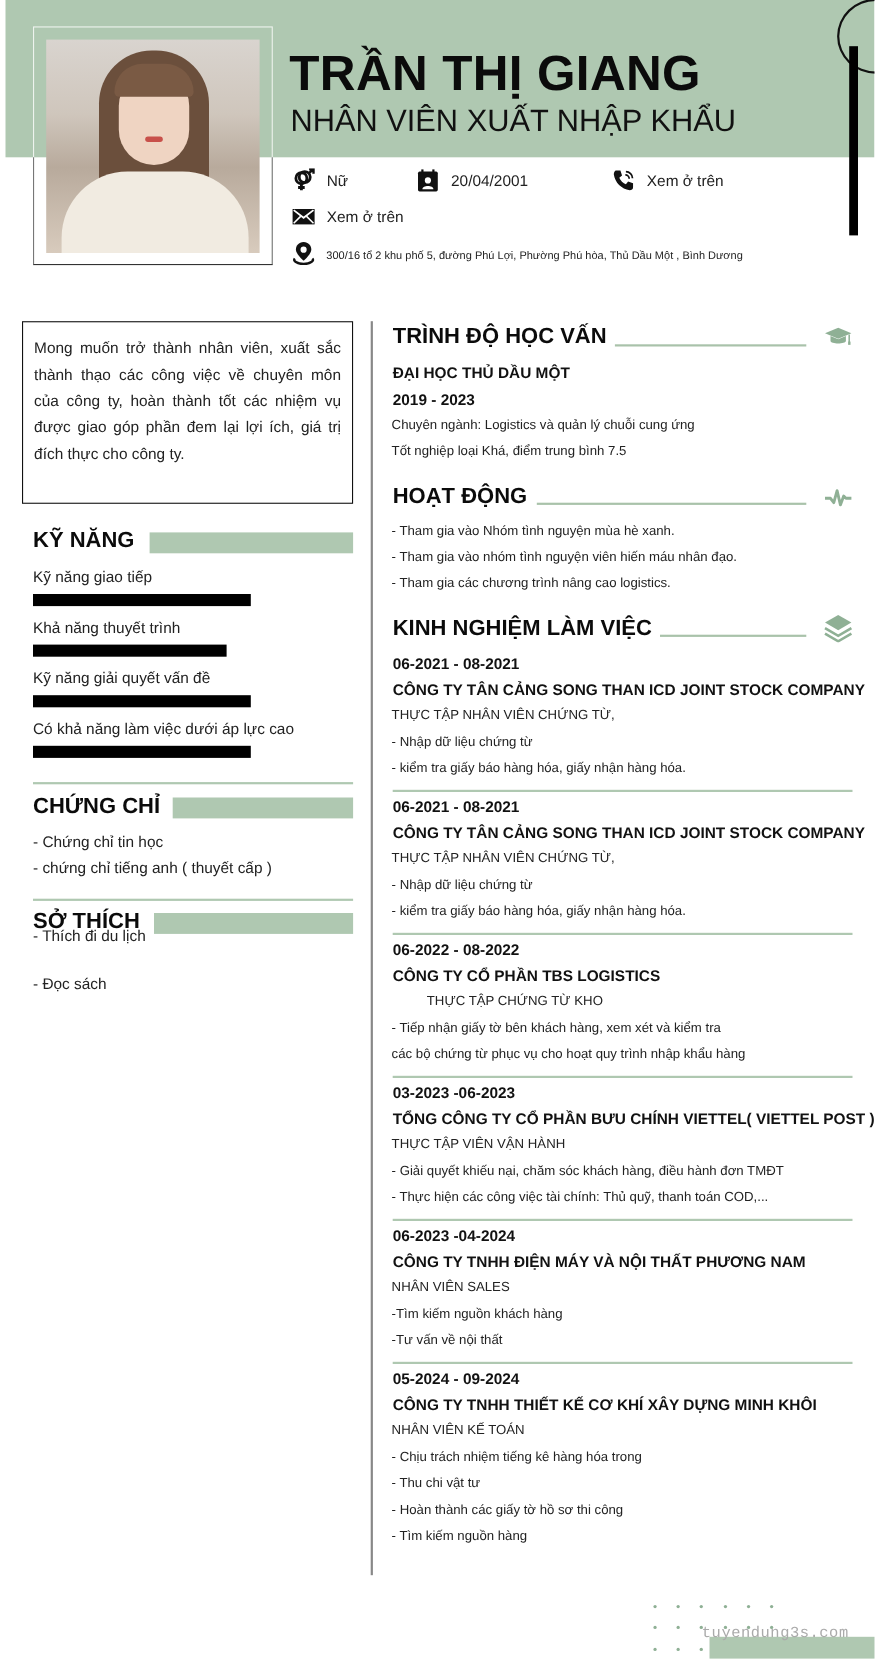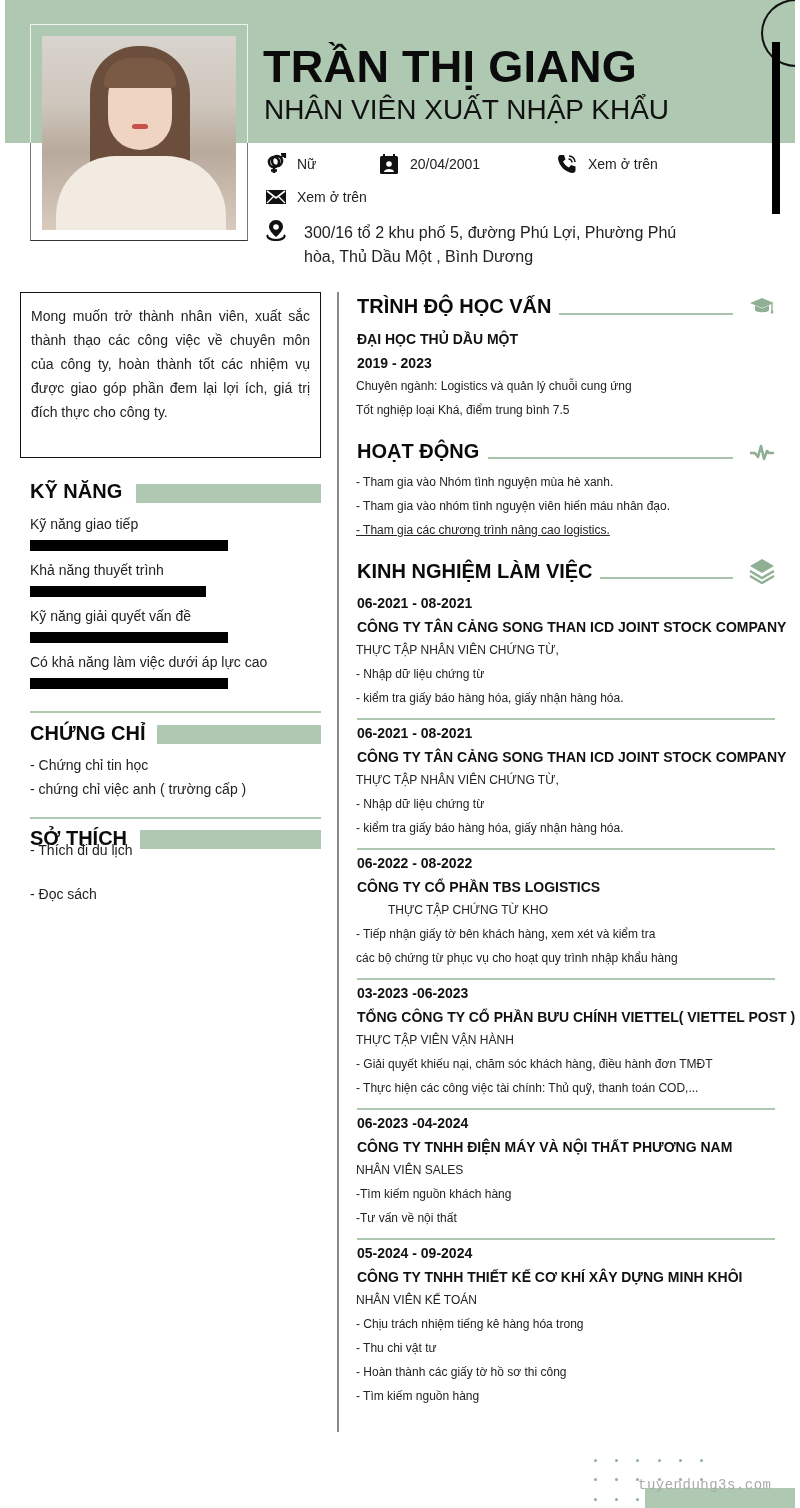--- a/index.html
+++ b/index.html
@@ -19,21 +19,21 @@
   .photo .face { position: absolute; left: 66px; top: 30px; width: 64px; height: 84px; border-radius: 32px 32px 34px 34px; background: #efd4c2; }
   .photo .bangs { position: absolute; left: 62px; top: 22px; width: 72px; height: 30px; border-radius: 36px 36px 6px 6px; background: #7a5a44; }
   .photo .body { position: absolute; left: 14px; top: 120px; width: 170px; height: 90px; border-radius: 60px 60px 0 0; background: #f1ebe1; }
   .photo .lips { position: absolute; left: 90px; top: 88px; width: 16px; height: 5px; border-radius: 4px; background: #c8504a; }
 
   .name { position: absolute; left: 263px; top: 40px; font-size: 45px; font-weight: bold; letter-spacing: 0.3px; color: #0b0b0b; line-height: 54px; }
   .job-title { position: absolute; left: 264px; top: 96px; font-size: 28px; color: #111; line-height: 28px; }
 
   .info-row { position: absolute; display: flex; align-items: center; font-size: 14px; color: #222; }
   .info-row .ico { width: 22px; height: 22px; margin-right: 10px; display: inline-flex; align-items: center; justify-content: center; }
-  .addr { position: absolute; left: 304px; top: 221px; width: 390px; font-size: 16px; line-height: 24px; color: #222; }
+  .addr { position: absolute; left: 291px; top: 221px; width: 390px; font-size: 10px; line-height: 24px; color: #222; text-align: center; }
 
   .objective { position: absolute; left: 20px; top: 292px; width: 301px; height: 166px; border: 1.2px solid #111; padding: 11px 10px 0 10px; font-size: 14px; line-height: 24px; text-align: justify; color: #222; }
 
   .left-section-title { position: absolute; left: 30px; font-size: 20px; font-weight: bold; color: #0b0b0b; }
   .left-title-bar { position: absolute; height: 19px; background: #afc8b1; }
   .left-divider { position: absolute; left: 30px; width: 291px; height: 2px; background: #afc8b1; }
 
   .skill-label { position: absolute; left: 30px; font-size: 14px; color: #222; }
   .skill-bar { position: absolute; left: 30px; height: 11px; background: #000; }
 
@@ -140,21 +140,21 @@
 <div class="skill-bar" style="top:586px; width:176px;"></div>
 <div class="skill-label" style="top:608px;">Kỹ năng giải quyết vấn đề</div>
 <div class="skill-bar" style="top:632px; width:198px;"></div>
 <div class="skill-label" style="top:654px;">Có khả năng làm việc dưới áp lực cao</div>
 <div class="skill-bar" style="top:678px; width:198px;"></div>
 
 <div class="left-divider" style="top:711px;"></div>
 <div class="left-section-title" style="top:722px;">CHỨNG CHỈ</div>
 <div class="left-title-bar" style="left:157px; top:725px; width:164px;"></div>
 <div class="plain-item" style="top:757px;">- Chứng chỉ tin học</div>
-<div class="plain-item" style="top:781px;">- chứng chỉ việc anh ( trường cấp )</div>
+<div class="plain-item" style="top:781px;">- chứng chỉ tiếng anh ( thuyết cấp )</div>
 
 <div class="left-divider" style="top:817px;"></div>
 <div class="left-section-title" style="top:827px;">SỞ THÍCH</div>
 <div class="left-title-bar" style="left:140px; top:830px; width:181px;"></div>
 <div class="plain-item" style="top:842px;">- Thích đi du lịch</div>
 <div class="plain-item" style="top:886px;">- Đọc sách</div>
 
 <div class="vdivider"></div>
 
 <div class="right-title" style="top:295px;">TRÌNH ĐỘ HỌC VẤN</div>
@@ -174,21 +174,21 @@
 
 <div class="right-title" style="top:440px;">HOẠT ĐỘNG</div>
 <div class="right-title-line" style="left:488px; top:457px; width:245px;"></div>
 <div class="right-icon" style="top:441px;">
   <svg width="26" height="22" viewBox="0 0 26 22">
       <path d="M1 12 H6 L9 16 L12 5 L15 18 L18 10 L20 12 H25" stroke="#8fb095" stroke-width="2.6" fill="none" stroke-linejoin="round"></path>
     </svg>
 </div>
 <div class="r-text" style="top:475px;">- Tham gia vào Nhóm tình nguyện mùa hè xanh.</div>
 <div class="r-text" style="top:499px;">- Tham gia vào nhóm tình nguyện viên hiến máu nhân đạo.</div>
-<div class="r-text" style="top:523px;text-decoration:underline;">- Tham gia các chương trình nâng cao logistics.</div>
+<div class="r-text" style="top:523px;">- Tham gia các chương trình nâng cao logistics.</div>
 
 <div class="right-title" style="top:560px;">KINH NGHIỆM LÀM VIỆC</div>
 <div class="right-title-line" style="left:600px; top:577px; width:133px;"></div>
 <div class="right-icon" style="top:558px; height:26px;">
   <svg width="26" height="26" viewBox="0 0 26 26">
       <path d="M13 1 L25 8 L13 15 L1 8 Z" fill="#8fb095"></path>
       <path d="M1 13 L13 20 L25 13" stroke="#8fb095" stroke-width="2.4" fill="none"></path>
       <path d="M1 18 L13 25 L25 18" stroke="#8fb095" stroke-width="2.4" fill="none"></path>
     </svg>
 </div>

